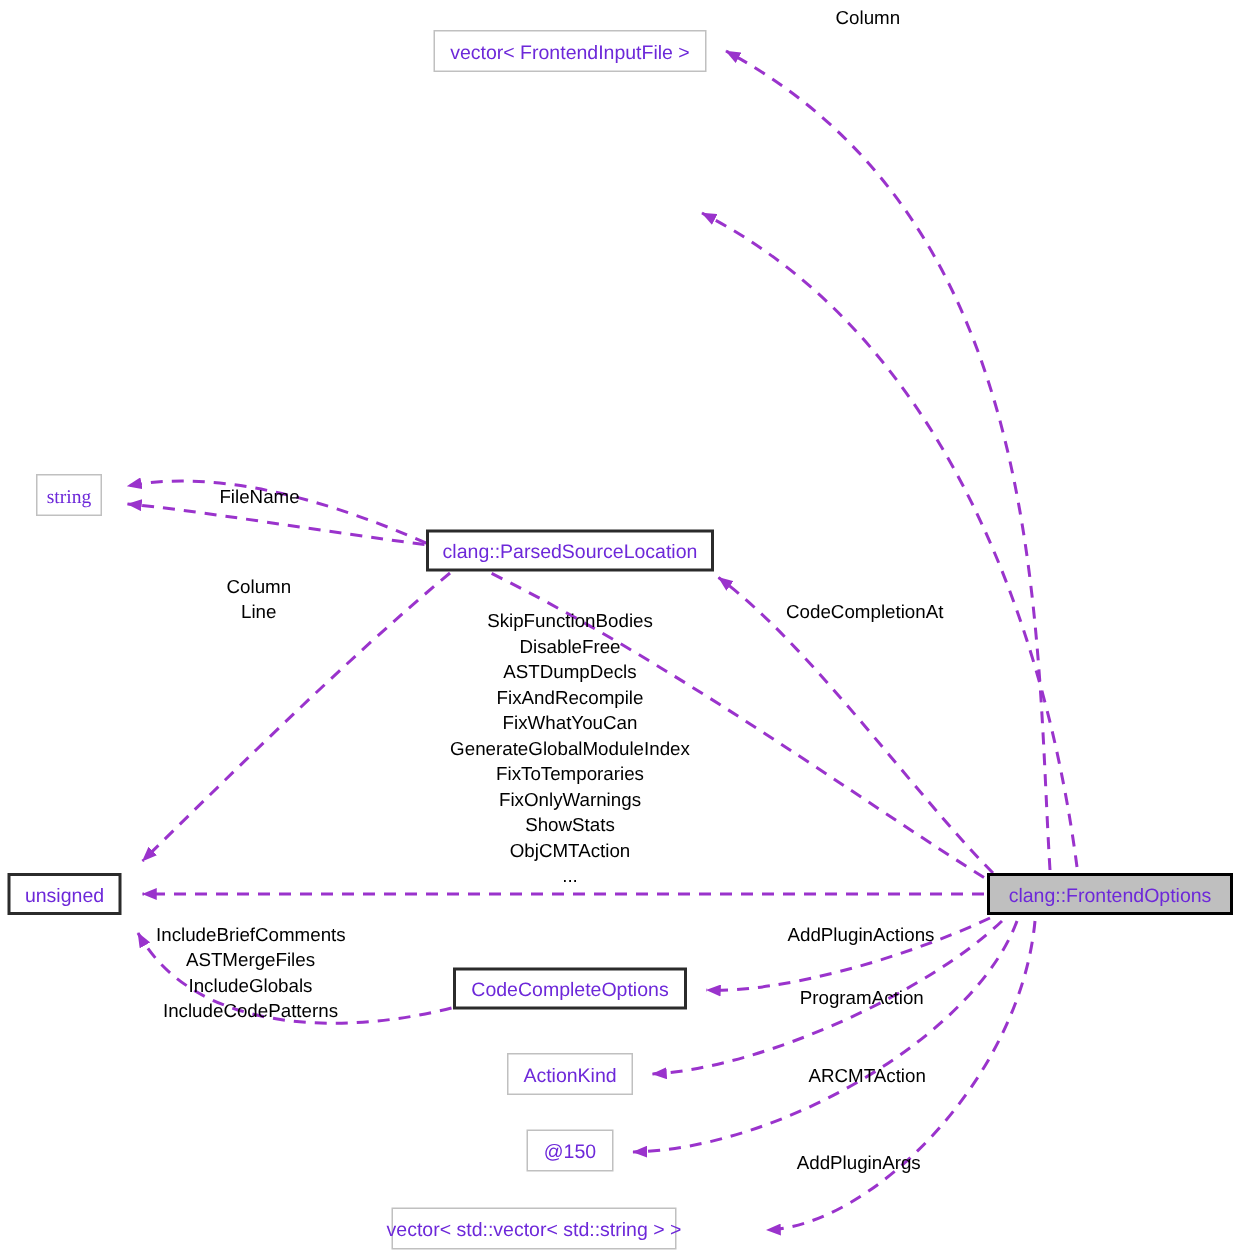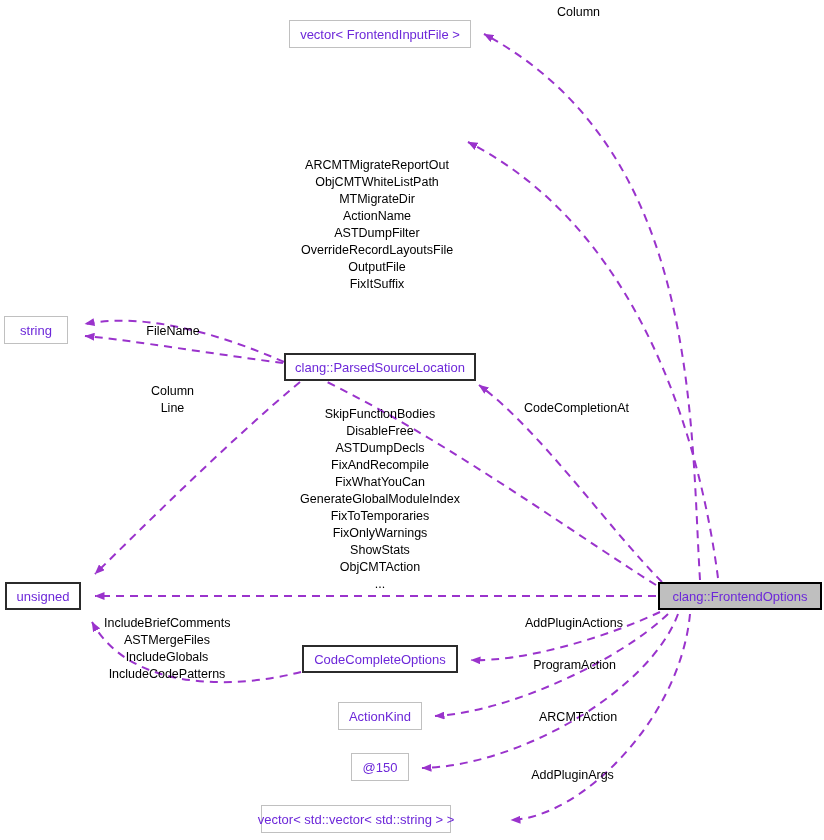--- a/index.html
+++ b/index.html
@@ -93,21 +93,21 @@
 
       <path d="M690,614 C680,720 580,818 511,820"></path>
     </g>
   </svg>
 
   <div class="node plain" style="left:289px; top:20px; width:182px; height:28px;">
     <span>vector&lt; FrontendInputFile &gt;</span>
   </div>
 
 
-  <div class="node plain" style="left:4px; top:316px; width:64px; height:28px;">
+  <div class="node plain" style="left:24px; top:316px; width:44px; height:28px;font-family:Liberation Serif, serif;">
     <span>string</span>
   </div>
 
   <div class="node strong" style="left:284px; top:353px; width:192px; height:28px;">
     <span>clang::ParsedSourceLocation</span>
   </div>
 
   <div class="node strong" style="left:5px; top:582px; width:76px; height:28px;">
     <span>unsigned</span>
   </div>
@@ -130,30 +130,20 @@
 
   <div class="node plain" style="left:261px; top:805px; width:190px; height:28px;text-align:center;">
     <span>vector&lt; std::vector&lt; std::string &gt; &gt;</span>
   </div>
 
   <div class="edge-label" style="left: 557px; top: 4px; width: 34px;">
       <span class="lbl-line">Column</span>
     </div>
 
 
-  <div class="edge-label" style="left: 301px; top: 157px; width: 152px;">
-      <span class="lbl-line">ARCMTMigrateReportOut</span>
-      <span class="lbl-line">ObjCMTWhiteListPath</span>
-      <span class="lbl-line">MTMigrateDir</span>
-      <span class="lbl-line">ActionName</span>
-      <span class="lbl-line">ASTDumpFilter</span>
-      <span class="lbl-line">OverrideRecordLayoutsFile</span>
-      <span class="lbl-line">OutputFile</span>
-      <span class="lbl-line">FixItSuffix</span>
-    </div>
 
   <div class="edge-label" style="left: 146px; top: 323px; width: 54px;">
       <span class="lbl-line">FileName</span>
     </div>
 
   <div class="edge-label" style="left: 524px; top: 400px; width: 105px;">
       <span class="lbl-line">CodeCompletionAt</span>
     </div>
 
   <div class="edge-label" style="left: 151px; top: 383px; width: 43px;">

